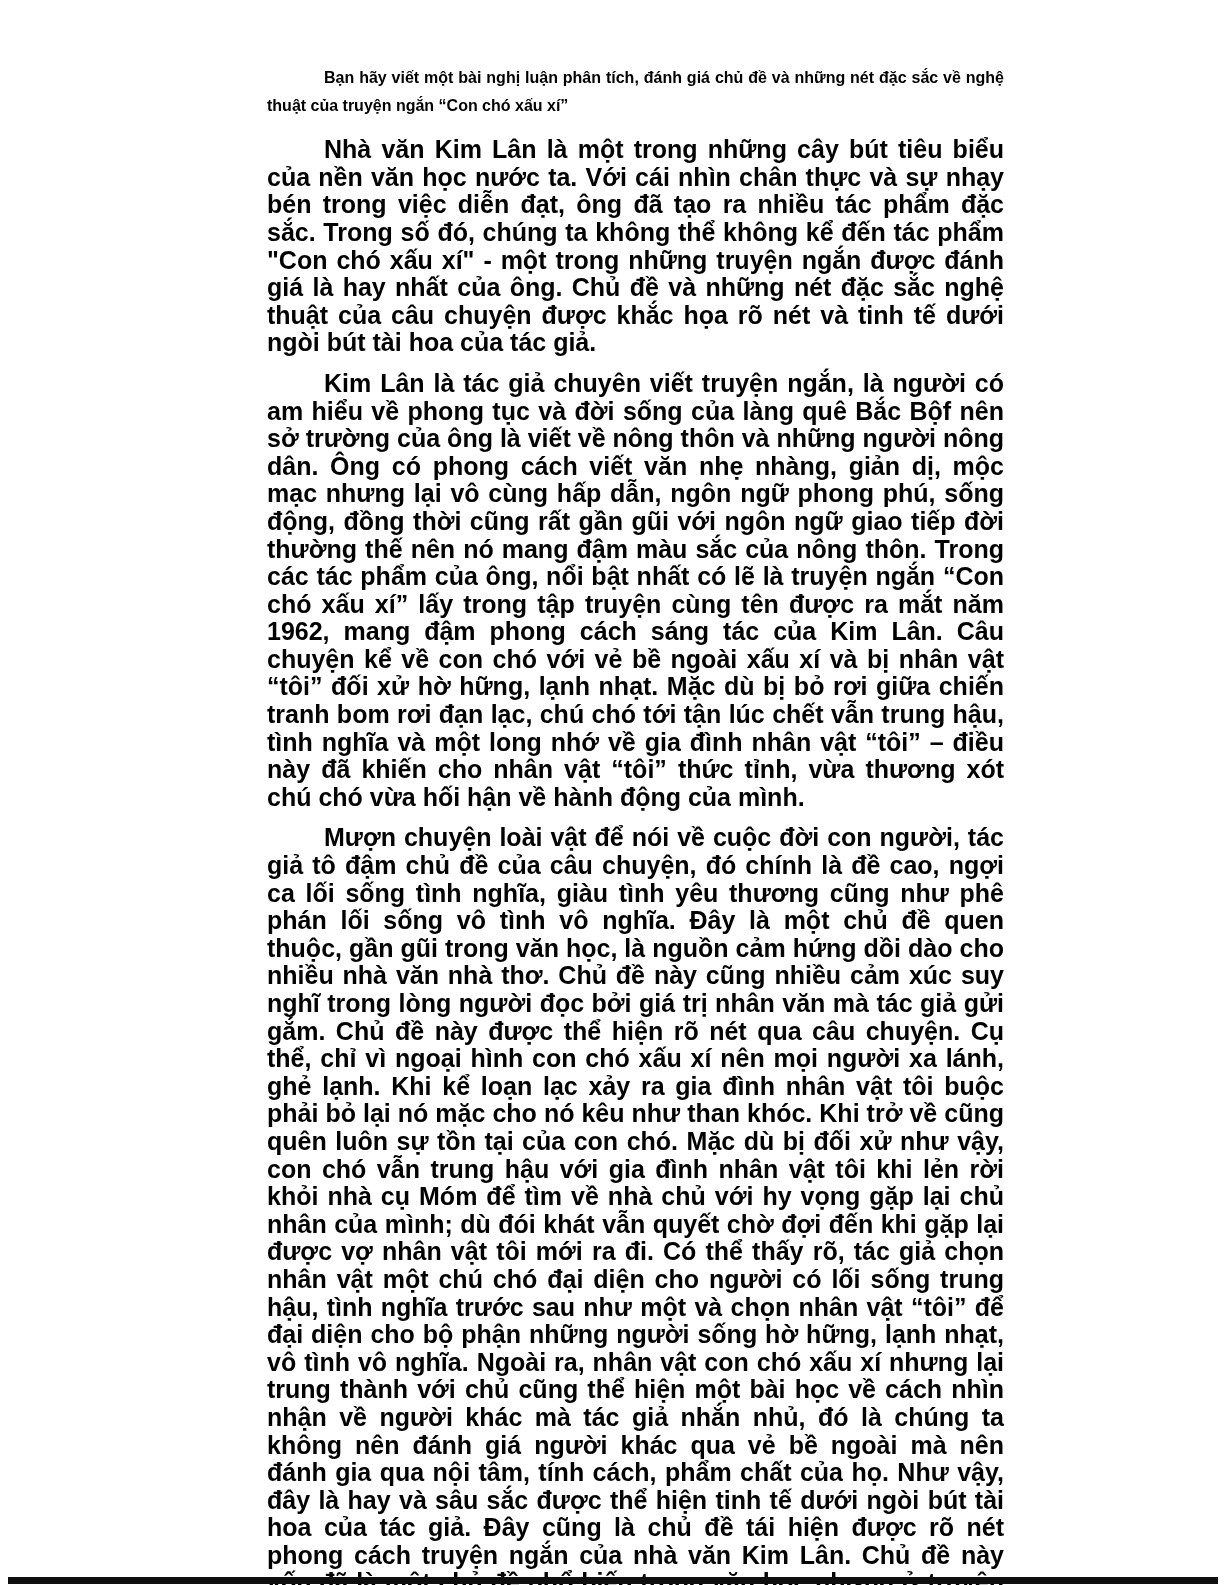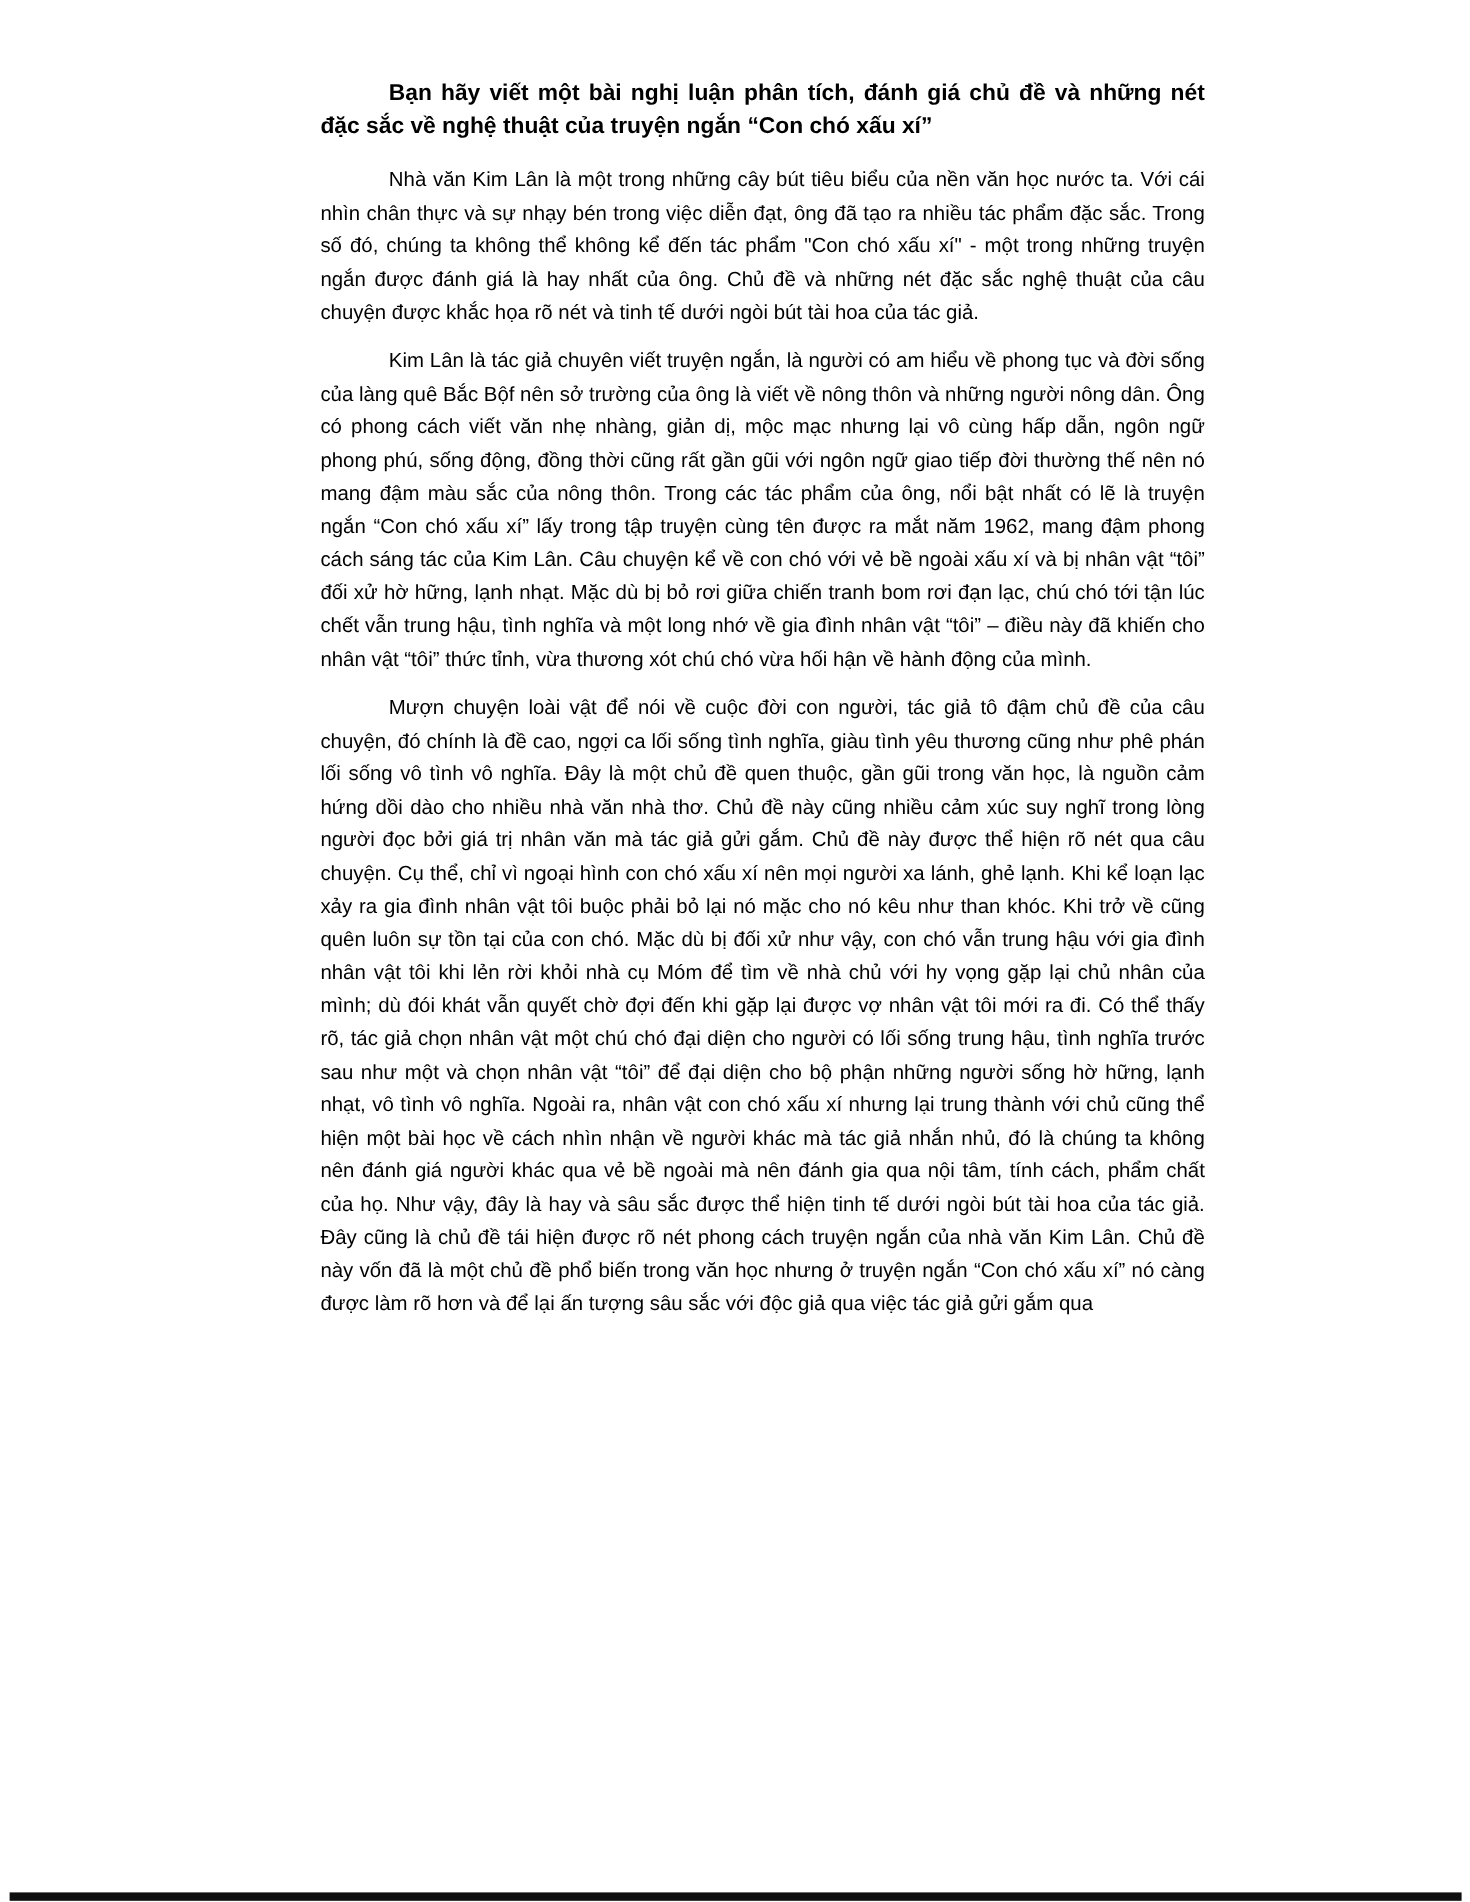--- a/index.html
+++ b/index.html
@@ -20,31 +20,31 @@
     background: #ffffff;
   }
   .content {
     position: absolute;
     left: 267px;
     top: 64px;
     width: 737px;
     color: #000000;
   }
   .essay-title {
-    font-size: 19px;
+    font-size: 16px;
     line-height: 27.6px;
     font-weight: bold;
     text-align: justify;
     text-indent: 57px;
     margin: 0 0 17px 0;
   }
   .essay-paragraph {
-    font-size: 17px;
+    font-size: 25px;
     line-height: 27.6px;
-    font-weight: normal;
+    font-weight: bold;
     text-align: justify;
     text-indent: 57px;
     margin: 0 0 13px 0;
   }
   .bottom-bar {
     position: absolute;
     left: 8px;
     right: 7px;
     bottom: 1px;
     height: 7px;

